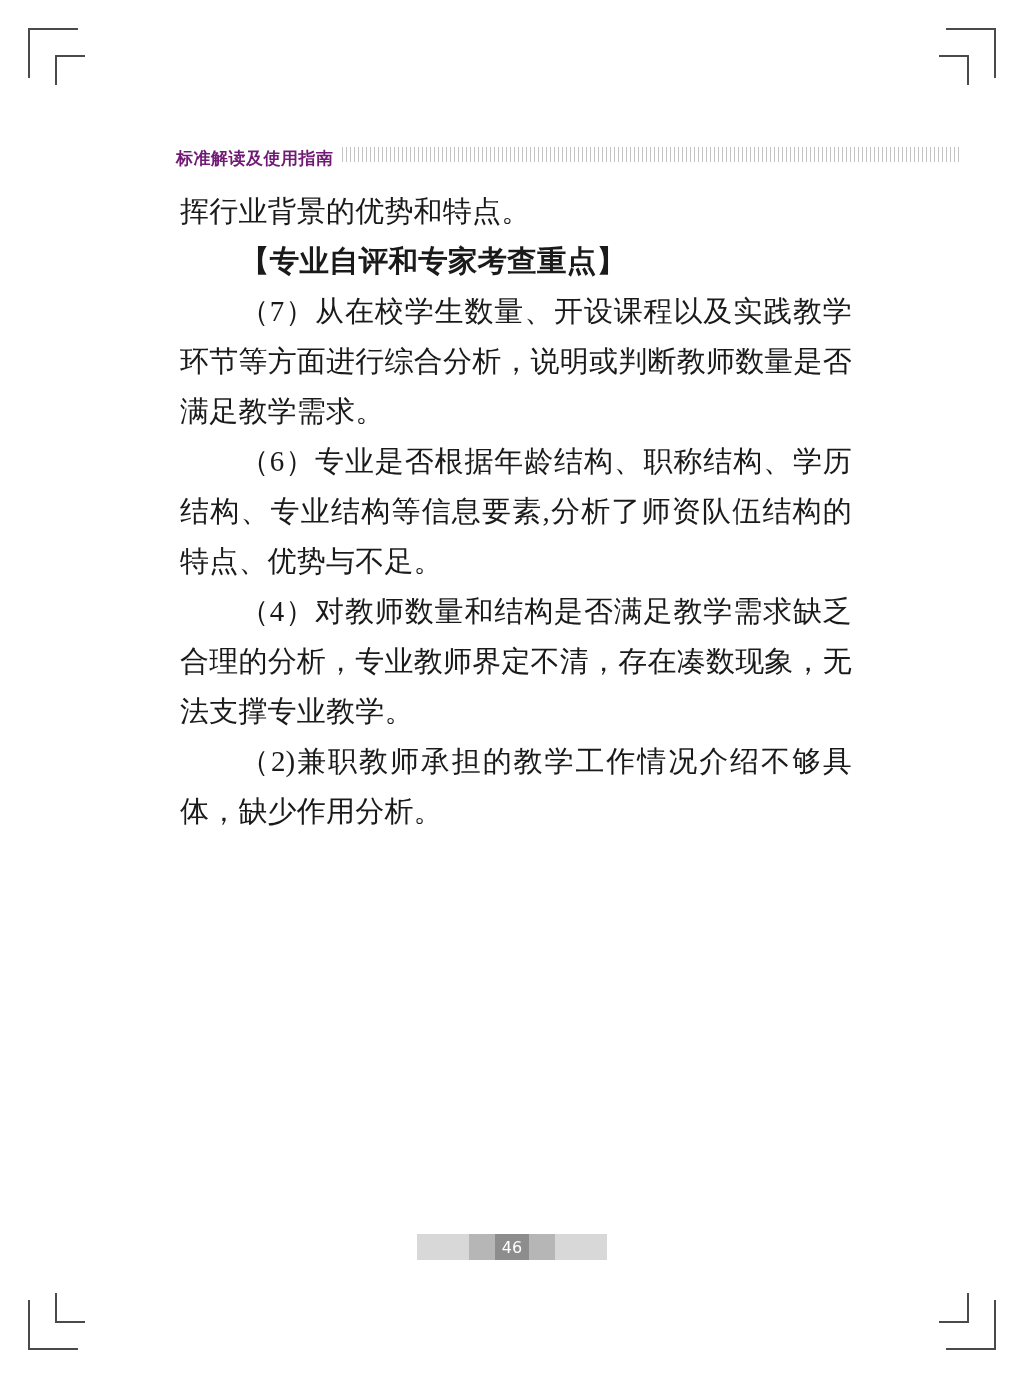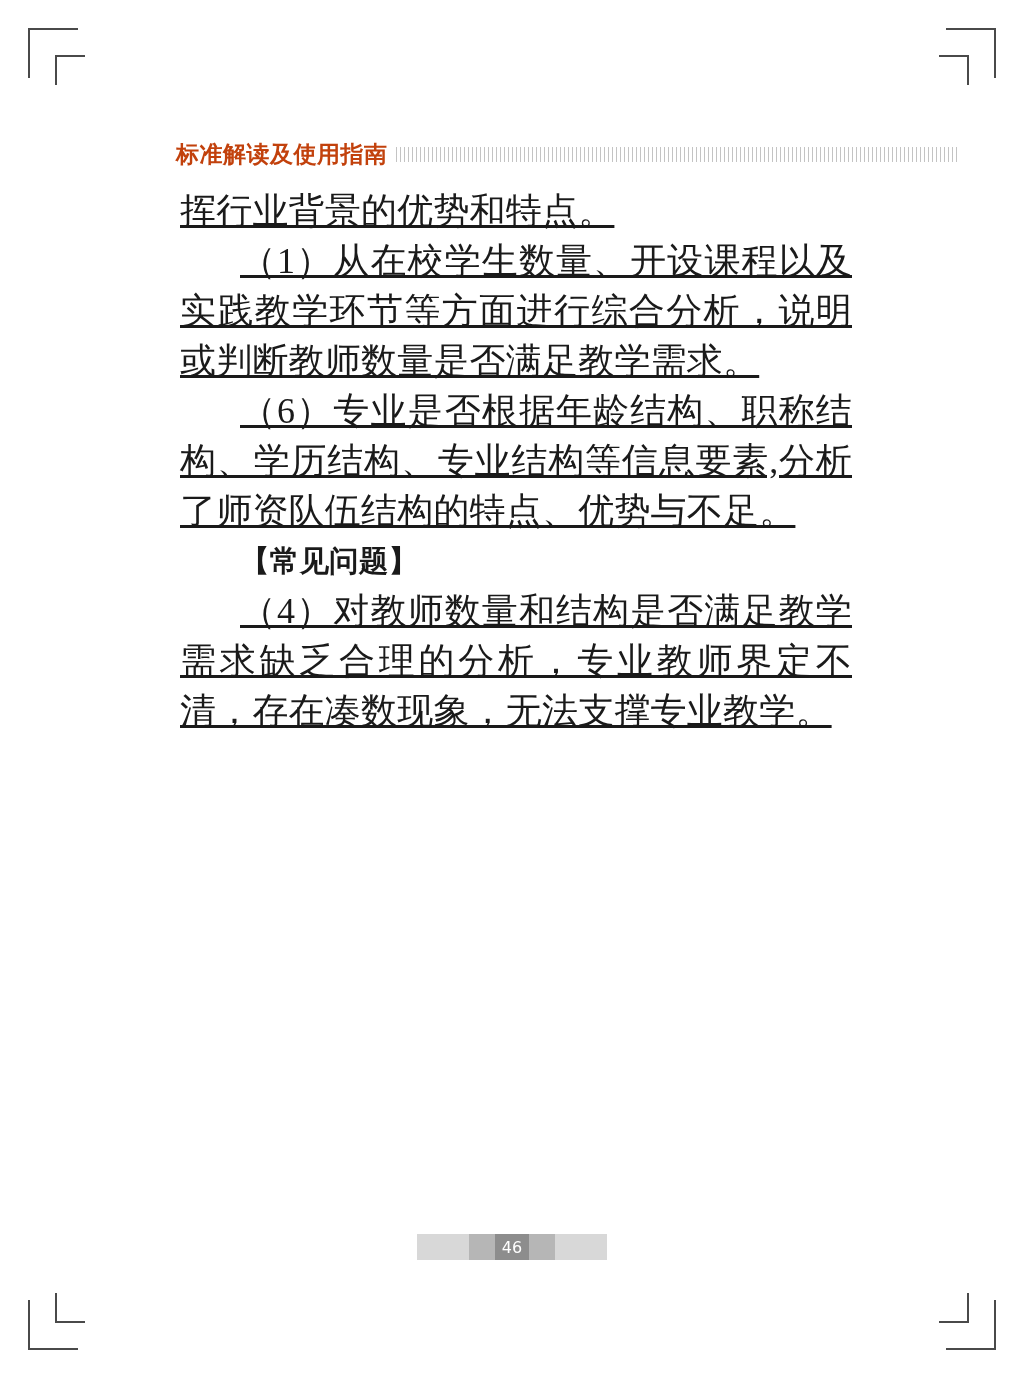--- a/index.html
+++ b/index.html
@@ -51,23 +51,23 @@
     position: absolute;
     left: 176px;
     top: 140px;
     width: 784px;
     height: 30px;
     display: flex;
     align-items: flex-end;
   }
   .header-title {
     font-family: Liberation Mono, monospace;
-    font-size: 23px;
+    font-size: 17px;
     font-weight: bold;
-    color: #c2410c;
+    color: #701a75;
     letter-spacing: 0.5px;
     white-space: nowrap;
     padding-right: 8px;
   }
   .header-rule {
     flex: 1;
     height: 15px;
     align-self: center;
     margin-bottom: 1px;
     background-image: repeating-linear-gradient(
@@ -81,27 +81,26 @@
   }
 
   
   .content {
     position: absolute;
     left: 180px;
     top: 186px;
     width: 672px;
   }
   .para {
-    font-size: 36px;
+    font-size: 29px;
     line-height: 50px;
     text-align: justify;
     text-justify: inter-ideograph;
     margin: 0 0 0 0;
     letter-spacing: 0.2px;
-    text-decoration: underline;
   }
   .para.indent {
     text-indent: 60px;
   }
   .heading {
     font-size: 29.5px;
     line-height: 50px;
     font-weight: bold;
     margin: 0;
     text-indent: 60px;
@@ -157,27 +156,28 @@
 
   <div class="header">
     <div class="header-title">标准解读及使用指南</div>
     <div class="header-rule"></div>
   </div>
 
   <div class="content">
 
     <p class="para">挥行业背景的优势和特点。</p>
 
+    <p class="heading">【专业自评和专家考查重点】</p>
 
-    <p class="para indent">（1）从在校学生数量、开设课程以及实践教学环节等方面进行综合分析，说明或判断教师数量是否满足教学需求。</p>
+    <p class="para indent">（7）从在校学生数量、开设课程以及实践教学环节等方面进行综合分析，说明或判断教师数量是否满足教学需求。</p>
     <p class="para indent">（6）专业是否根据年龄结构、职称结构、学历结构、专业结构等信息要素,分析了师资队伍结构的特点、优势与不足。</p>
 
-    <p class="heading">【常见问题】</p>
 
     <p class="para indent">（4）对教师数量和结构是否满足教学需求缺乏合理的分析，专业教师界定不清，存在凑数现象，无法支撑专业教学。</p>
+    <p class="para indent">（2)兼职教师承担的教学工作情况介绍不够具体，缺少作用分析。</p>
 
   </div>
 
   <div class="footer">
     <div class="pg-blocks">
       <span class="pg-blk"></span>
       <span class="pg-blk"></span>
       <span class="pg-blk mid"></span>
       <span class="pg-num">46</span>
       <span class="pg-blk mid"></span>

